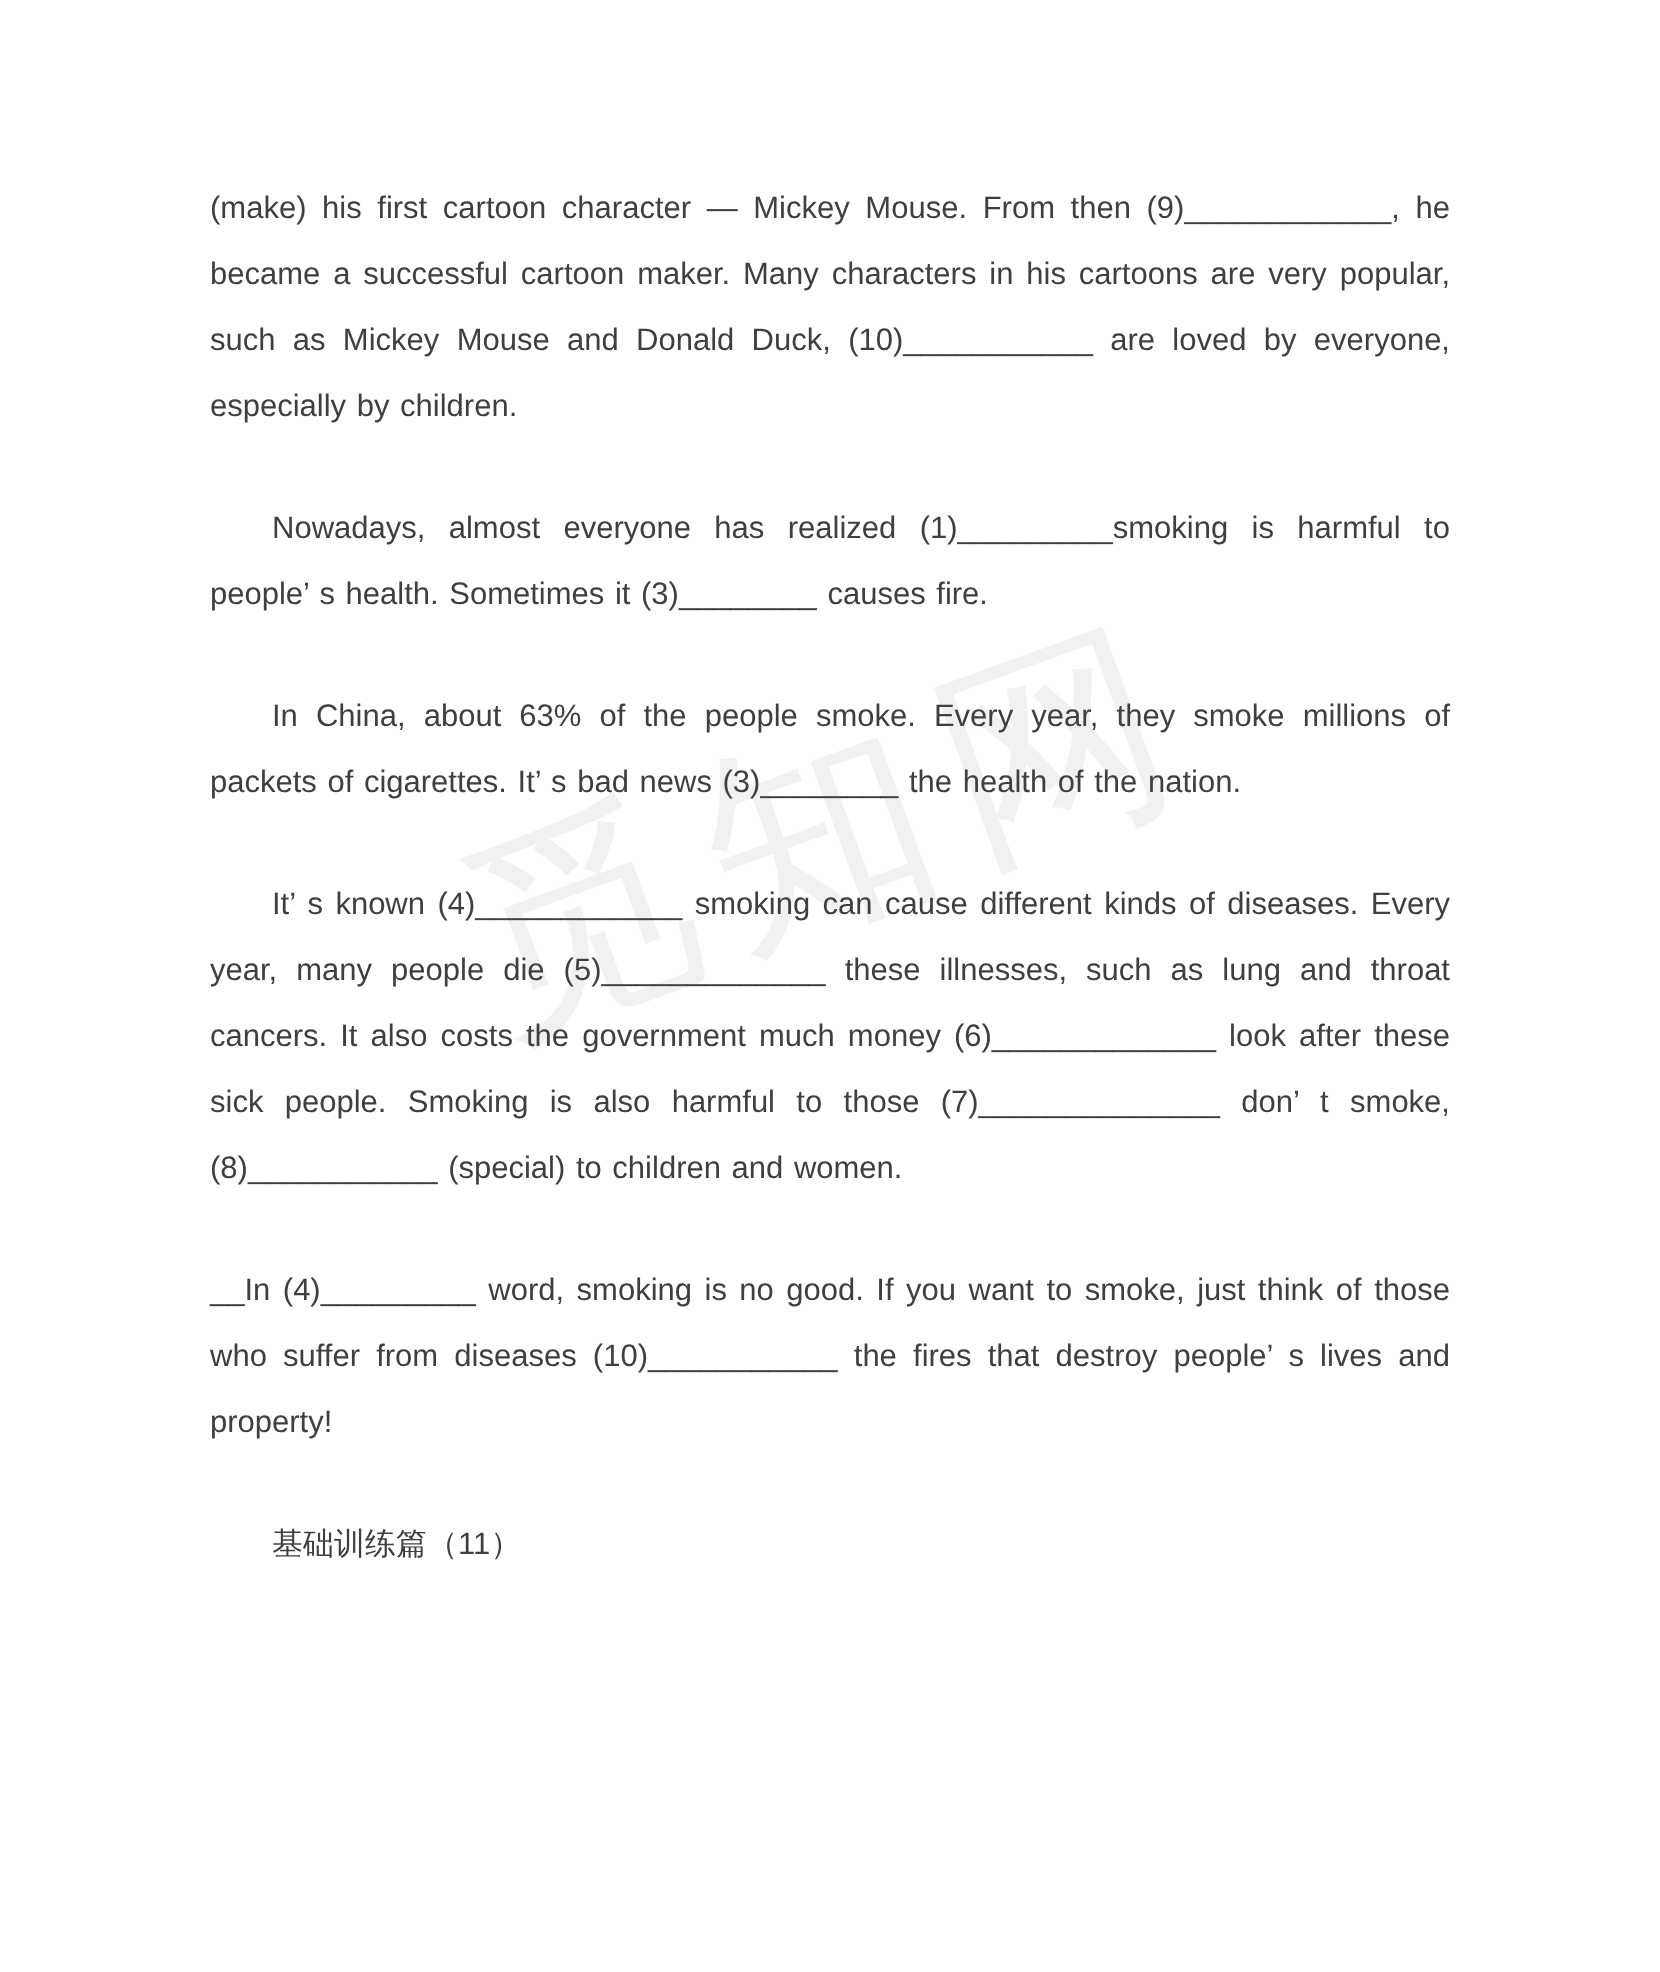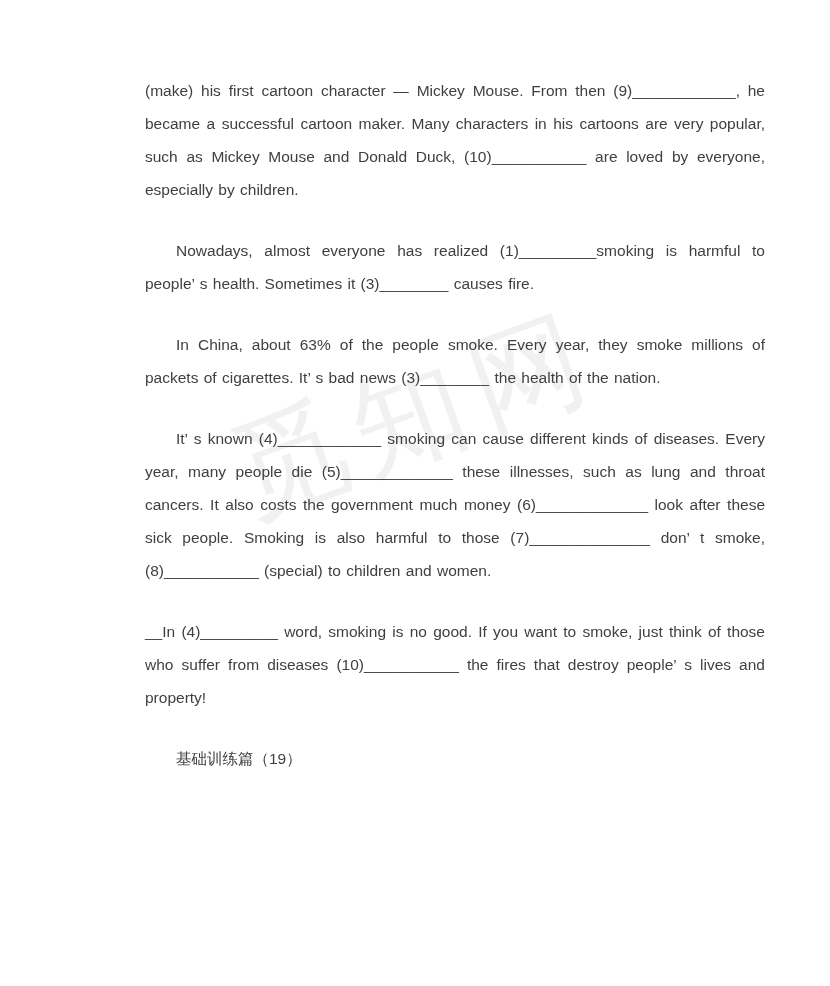--- a/index.html
+++ b/index.html
@@ -25,23 +25,22 @@
     font-size: 112px;
     letter-spacing: 14px;
     color: rgba(120, 120, 120, 0.10);
     white-space: nowrap;
     user-select: none;
     pointer-events: none;
   }
   .content {
     position: absolute;
     left: 105px;
-    top: 74px;
+    top: 88px;
     width: 620px;
-    margin-left: 40px;
   }
   .para {
     font-size: 15.5px;
     line-height: 33px;
     text-align: justify;
     margin: 0 0 28px 0;
     word-spacing: 1px;
   }
   .para.indent {
     text-indent: 31px;
@@ -67,16 +66,16 @@
 
 
     <p class="para indent">Nowadays, almost everyone has realized (1)_________smoking is harmful to people’ s health. Sometimes it (3)________ causes fire.</p>
 
     <p class="para indent">In China, about 63% of the people smoke. Every year, they smoke millions of packets of cigarettes. It’ s bad news (3)________ the health of the nation.</p>
 
     <p class="para indent">It’ s known (4)____________ smoking can cause different kinds of diseases. Every year, many people die (5)_____________ these illnesses, such as lung and throat cancers. It also costs the government much money (6)_____________ look after these sick people. Smoking is also harmful to those (7)______________ don’ t smoke, (8)___________ (special) to children and women.</p>
 
     <p class="para">__In (4)_________ word, smoking is no good. If you want to smoke, just think of those who suffer from diseases (10)___________ the fires that destroy people’ s lives and property!</p>
 
-    <p class="heading">基础训练篇（19）</p>
+    <p class="heading">基础训练篇（11）</p>
 
   </div>
 </div>
 
 </body></html>

